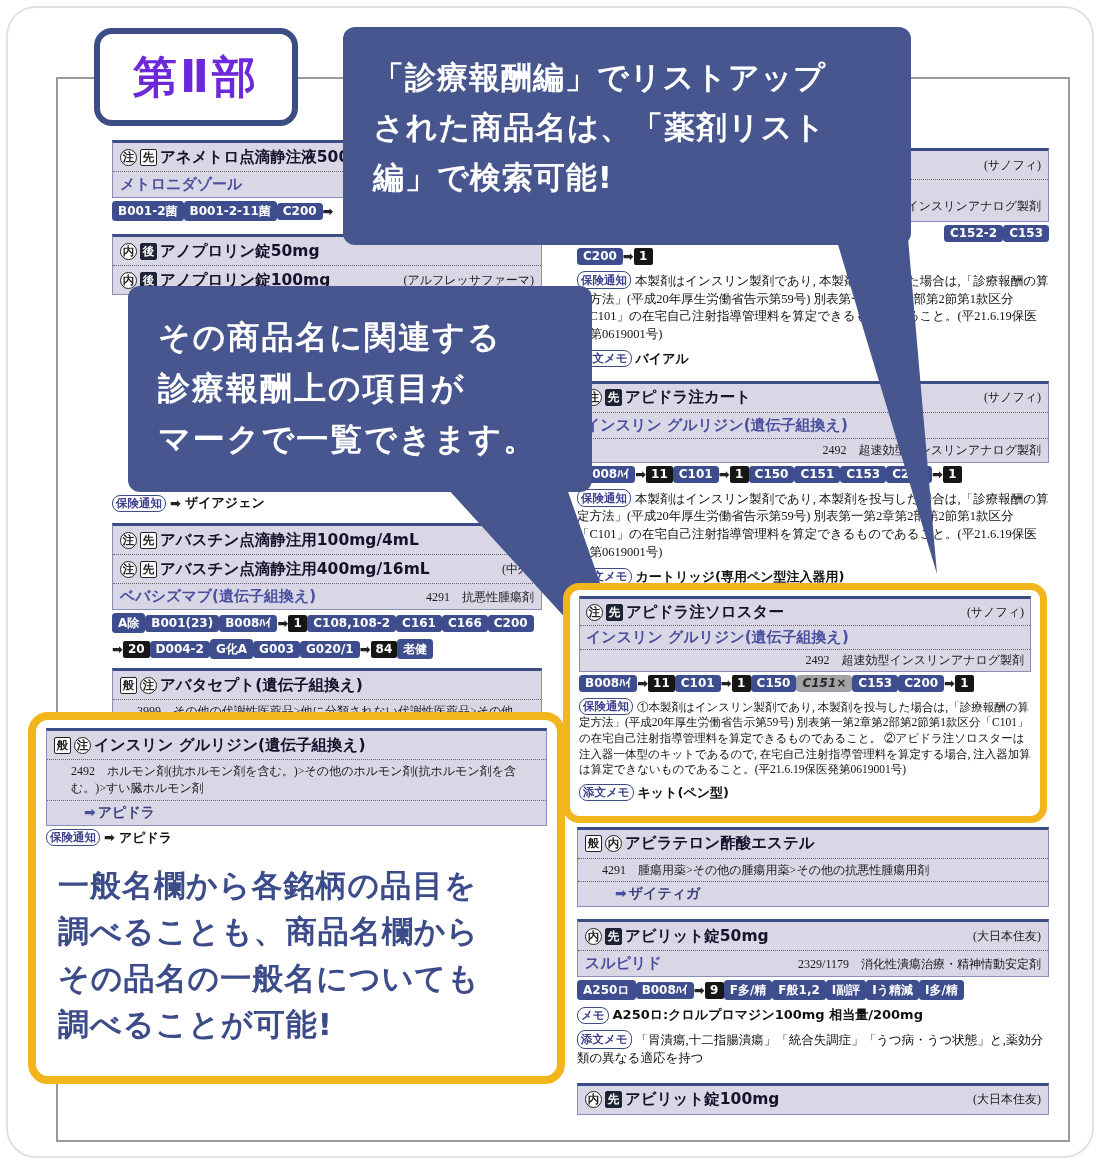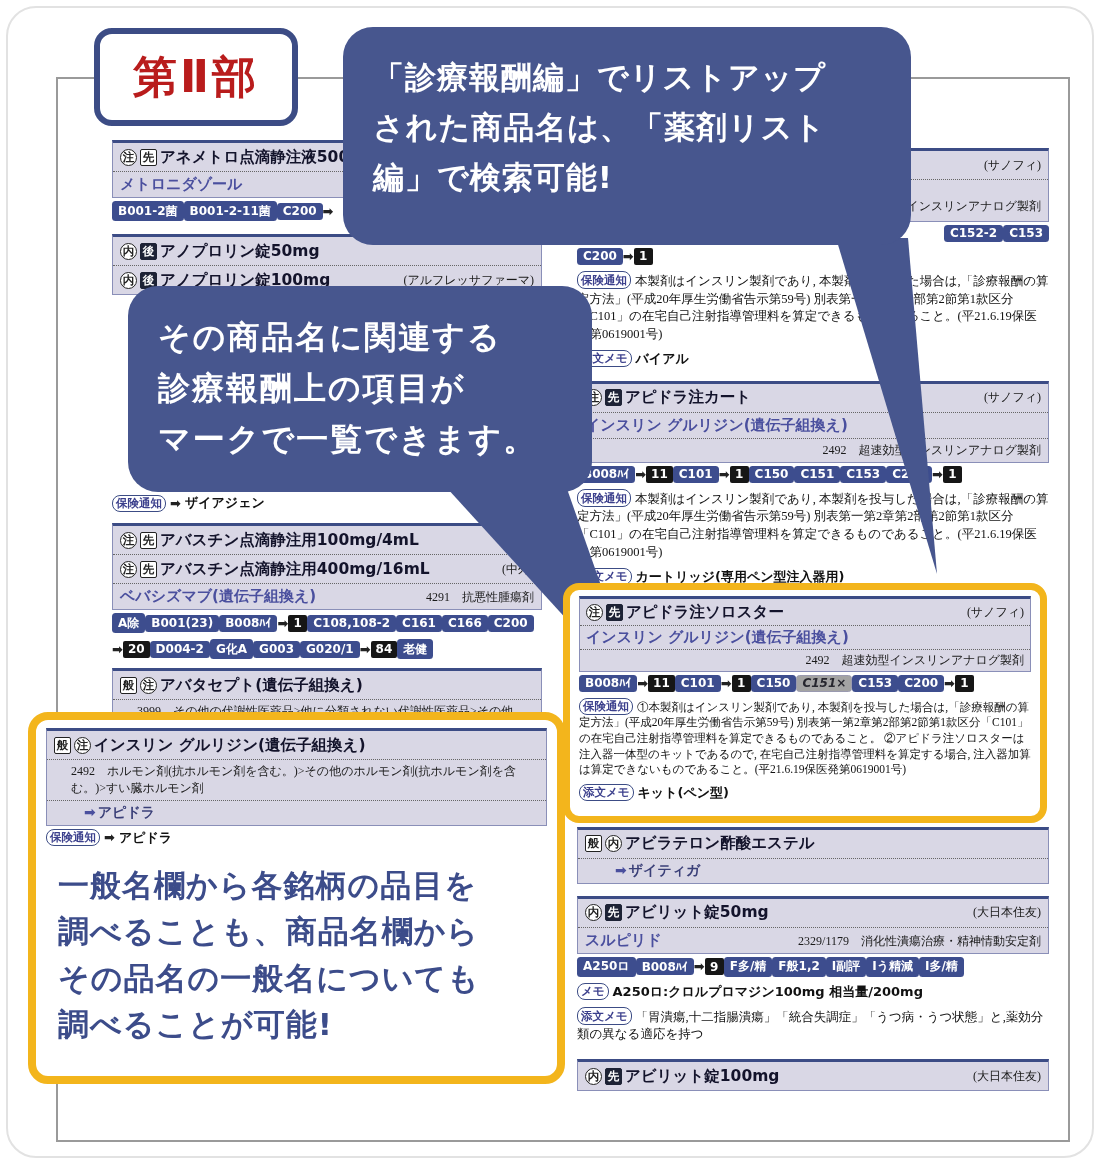--- a/index.html
+++ b/index.html
@@ -3,22 +3,22 @@
 <meta charset="utf-8">
 <style>
   html,body{margin:0;padding:0;background:#fff;}
   body{width:1100px;height:1164px;position:relative;overflow:hidden;
        font-family:"DejaVu Sans",sans-serif;}
   .outer-edge{position:absolute;inset:6px;border:2px solid #e2e2e2;border-radius:30px;}
   .page-frame{position:absolute;left:56px;top:77px;width:1010px;height:1061px;
        border:2px solid #9a9a9a;background:#fff;z-index:0;}
   .part-box{position:absolute;left:94px;top:28px;width:192px;height:86px;background:#fff;
        border:6px solid #3c4c85;border-radius:18px;z-index:7;display:flex;align-items:center;
-       justify-content:center;font-size:44px;font-weight:bold;color:#b91c1c;letter-spacing:3px;}
-  .bubble{position:absolute;background:#47568e;border-radius:30px;color:#fff;font-weight:bold;
+       justify-content:center;font-size:44px;font-weight:bold;color:#6d28d9;letter-spacing:3px;}
+  .bubble{position:absolute;background:#47568e;border-radius:12px;color:#fff;font-weight:bold;
        z-index:5;white-space:pre-line;box-sizing:border-box;}
   #bubble-top{left:343px;top:27px;width:568px;height:218px;font-size:31px;line-height:1.62;
        padding:25px 0 0 30px;letter-spacing:1px;}
   #bubble-mid{left:128px;top:286px;width:464px;height:206px;font-size:32px;line-height:1.6;
        padding:26px 8px 0 30px;letter-spacing:2px;}
   svg.tails{position:absolute;left:0;top:0;z-index:4;pointer-events:none;}
   .callout{position:absolute;background:#fff;border:8px solid #f3b51c;z-index:6;box-sizing:border-box;}
   #left-callout{left:28px;top:712px;width:537px;height:372px;border-radius:20px;padding:8px 10px;}
   #right-callout{left:563px;top:583px;width:484px;height:240px;border-radius:16px;
        border-width:7px;padding:6px 9px;}
@@ -223,20 +223,21 @@
         <span>カートリッジ(専用ペン型注入器用)</span>
       </div>
     </div>
     <div class="block" style="margin-top: 238px;">
       <div class="pblock">
         <div class="prow row-name">
           <span class="icn b">般</span>
           <span class="icn c">内</span>
           <span>アビラテロン酢酸エステル</span>
         </div>
+        <div class="prow row-cls">4291　腫瘍用薬&gt;その他の腫瘍用薬&gt;その他の抗悪性腫瘍用剤</div>
         <div class="prow row-ref"><span class="arrow">➡</span><span>ザイティガ</span></div>
       </div>
     </div>
     <div class="block" style="margin-top: 12px;">
       <div class="pblock">
         <div class="prow row-name">
           <span class="icn c">内</span>
           <span class="icn bf">先</span>
           <span>アビリット錠50mg</span>
           <span class="maker">(大日本住友)</span>

